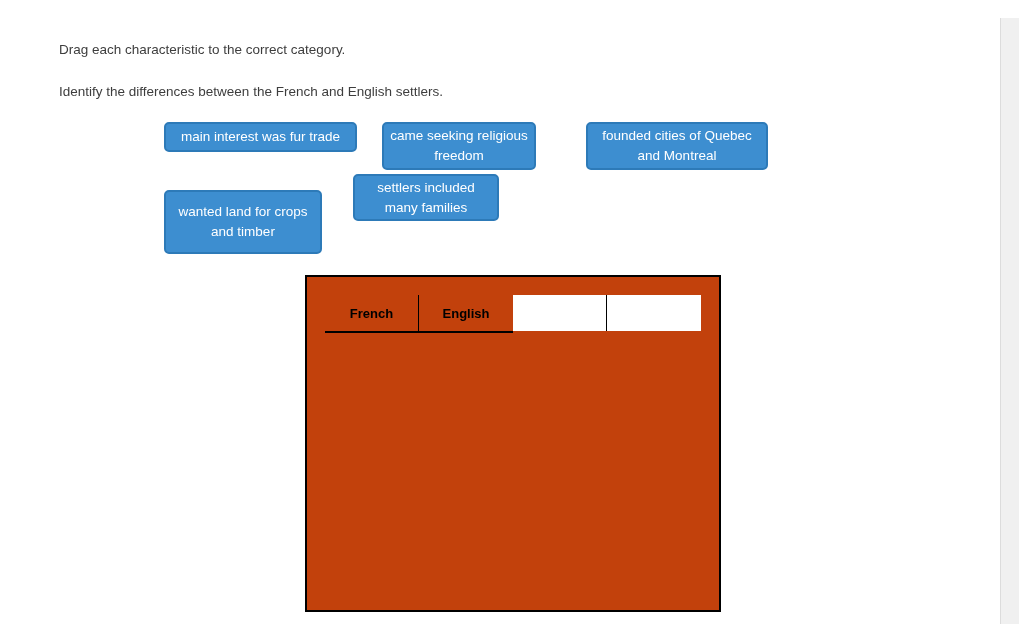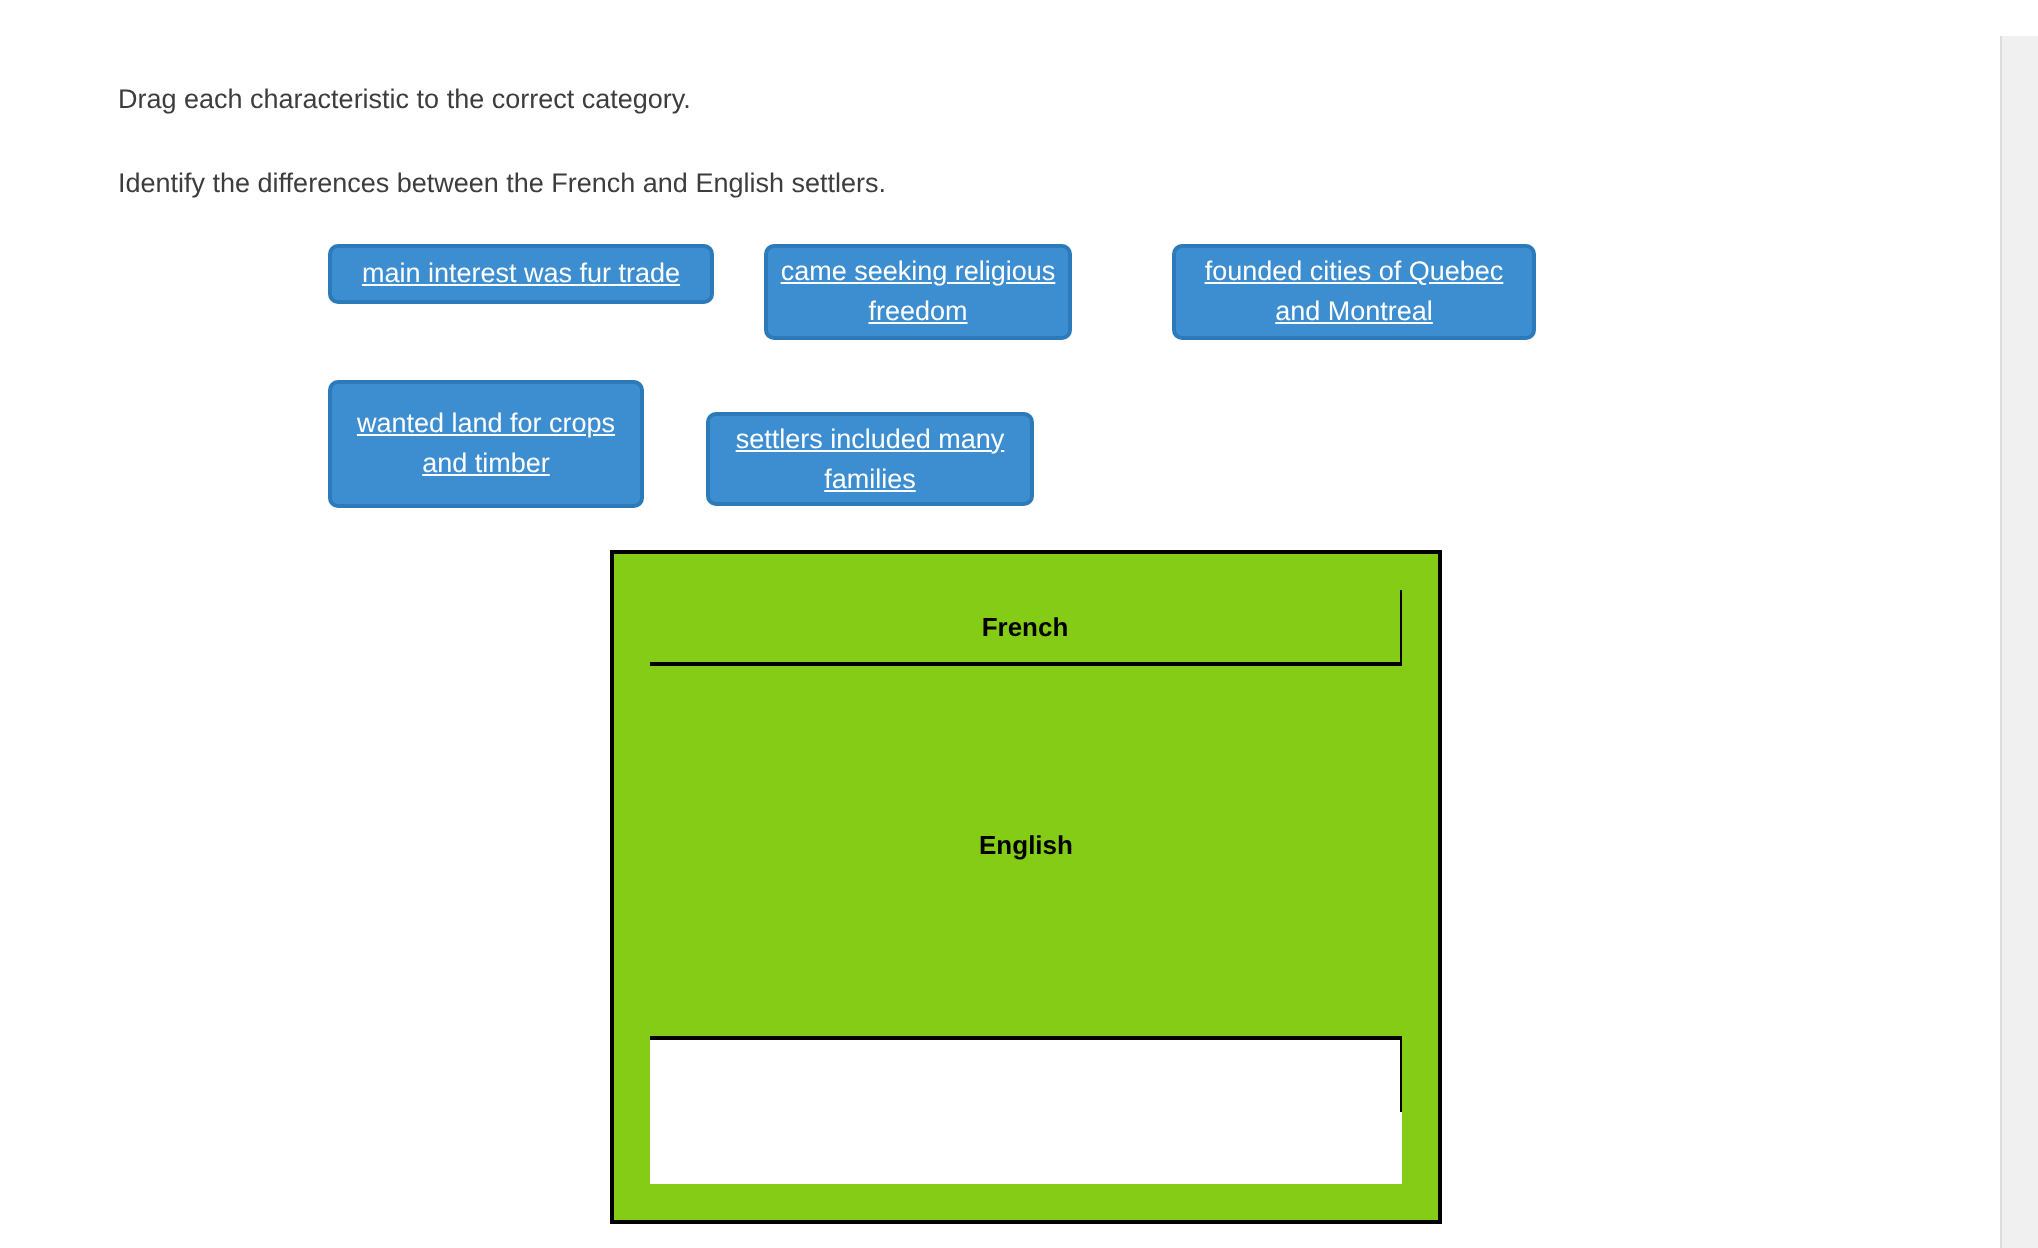--- a/index.html
+++ b/index.html
@@ -33,39 +33,38 @@
     border-radius: 5px;
     color: #ffffff;
     font-size: 13.5px;
     line-height: 20px;
     text-align: center;
     display: flex;
     align-items: center;
     justify-content: center;
     padding: 3px 6px;
     cursor: move;
-    text-decoration: underline;
   }
   .chip-1 { left: 146px; top: 104px; width: 193px; height: 30px; white-space: nowrap; }
   .chip-2 { left: 364px; top: 104px; width: 154px; height: 48px; }
   .chip-3 { left: 568px; top: 104px; width: 182px; height: 48px; }
   .chip-4 { left: 146px; top: 172px; width: 158px; height: 64px; }
-  .chip-5 { left: 335px; top: 188px; width: 164px; height: 47px; }
+  .chip-5 { left: 335px; top: 156px; width: 146px; height: 47px; }
 
   .drop-table {
     position: absolute;
     left: 287px;
     top: 257px;
     width: 416px;
     height: 337px;
     border: 2px solid #000000;
     display: grid;
-    grid-template-columns: 1fr;
+    grid-template-columns: 1fr 1fr 1fr 1fr;
     grid-template-rows: 32px 1fr;
-    background: #84cc16;
+    background: #c2410c;
   }
   .th {
     font-weight: bold;
     font-size: 13px;
     color: #000000;
     display: flex;
     align-items: center;
     justify-content: center;
     border-bottom: 2px solid #000000;
   }

